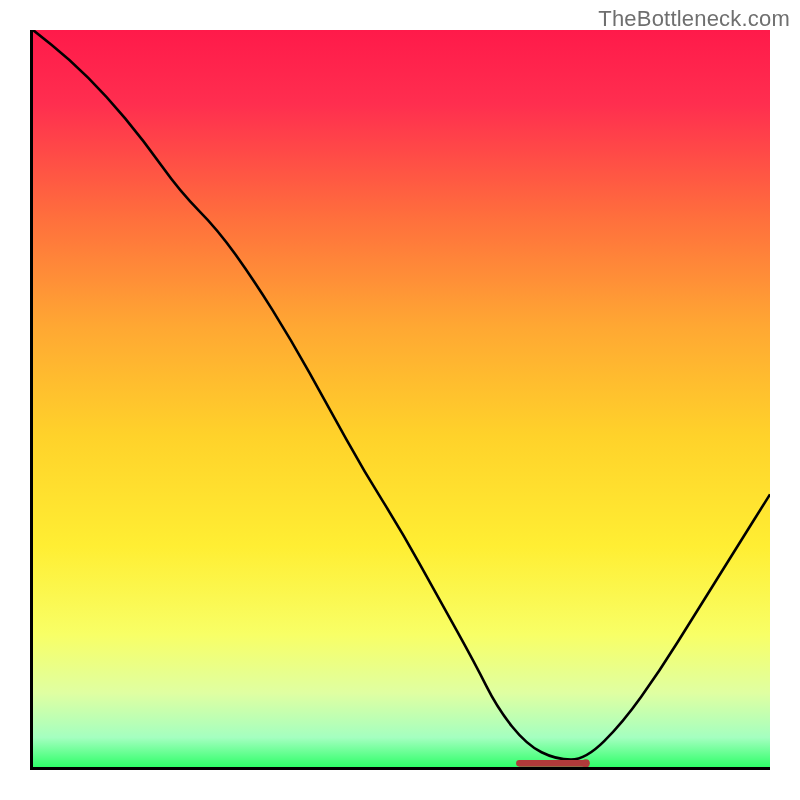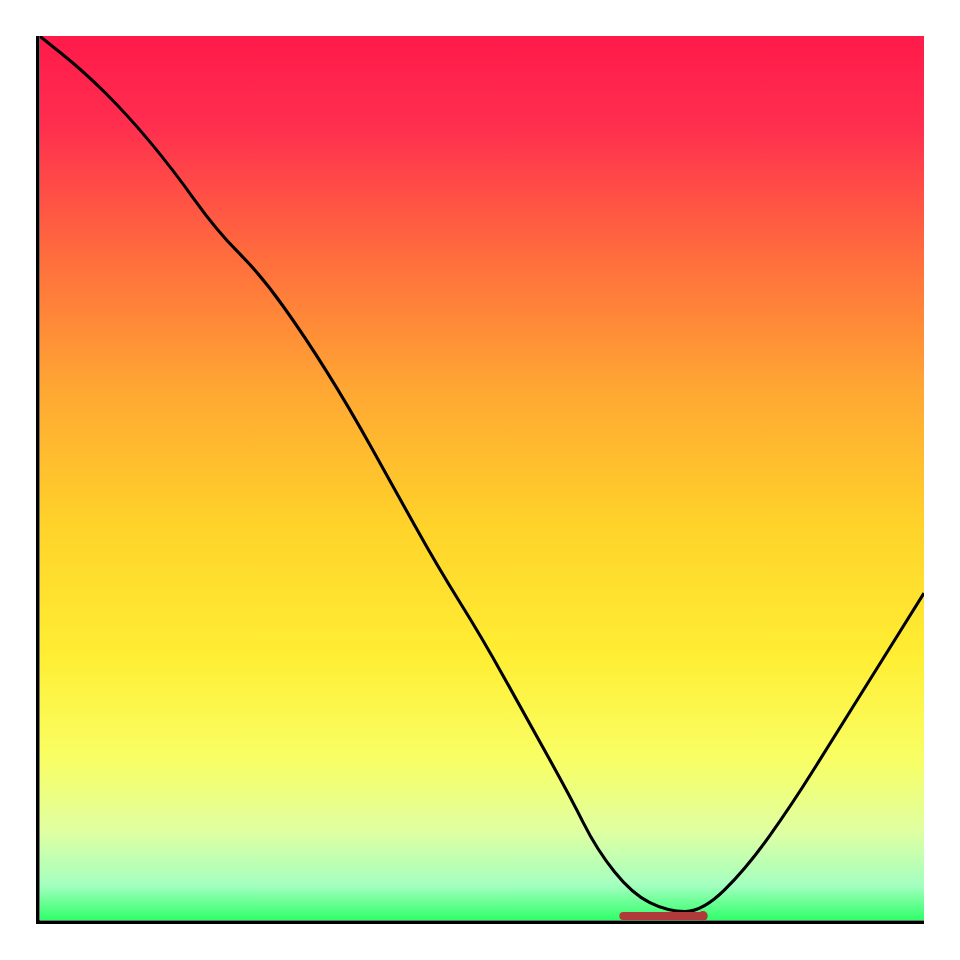--- a/index.html
+++ b/index.html
@@ -60,20 +60,21 @@
     width: 100%;
     height: 100%;
     display: block;
   }
 </style>
 </head>
 <body>
 
 <div class="canvas">
 
+  <div class="watermark">TheBottleneck.com</div>
 
   <div class="plot-area">
 
     <svg class="bg-svg" viewBox="0 0 100 100" preserveAspectRatio="none">
       <defs>
         <linearGradient id="vgrad" x1="0" y1="0" x2="0" y2="1">
             <stop offset="0%" stop-color="#ff1a4a"></stop>
             <stop offset="10%" stop-color="#ff2e4f"></stop>
             <stop offset="25%" stop-color="#ff6d3d"></stop>
             <stop offset="40%" stop-color="#ffa733"></stop>

